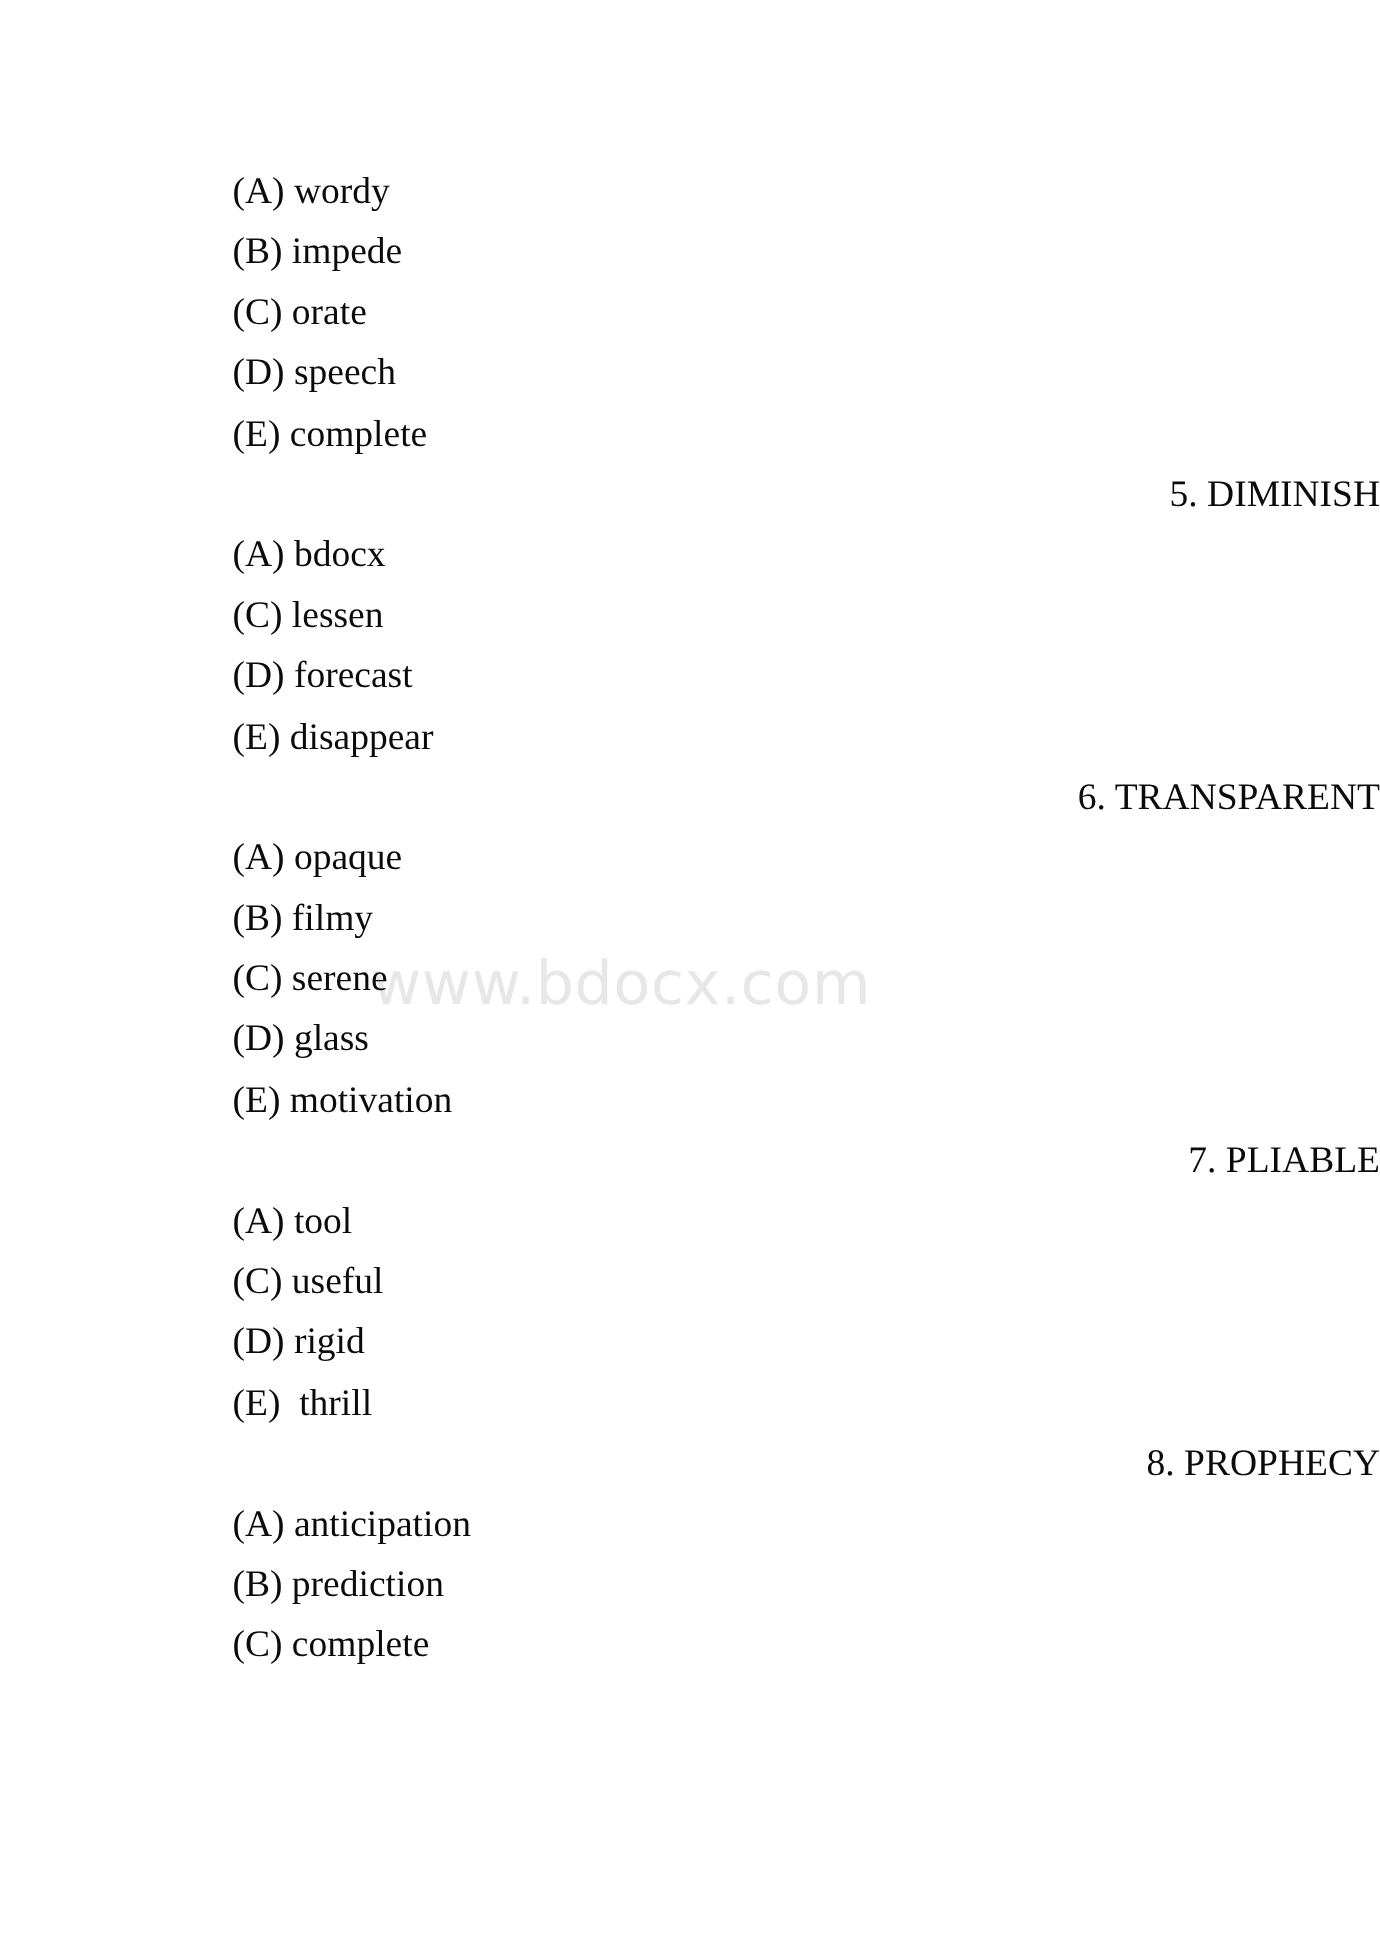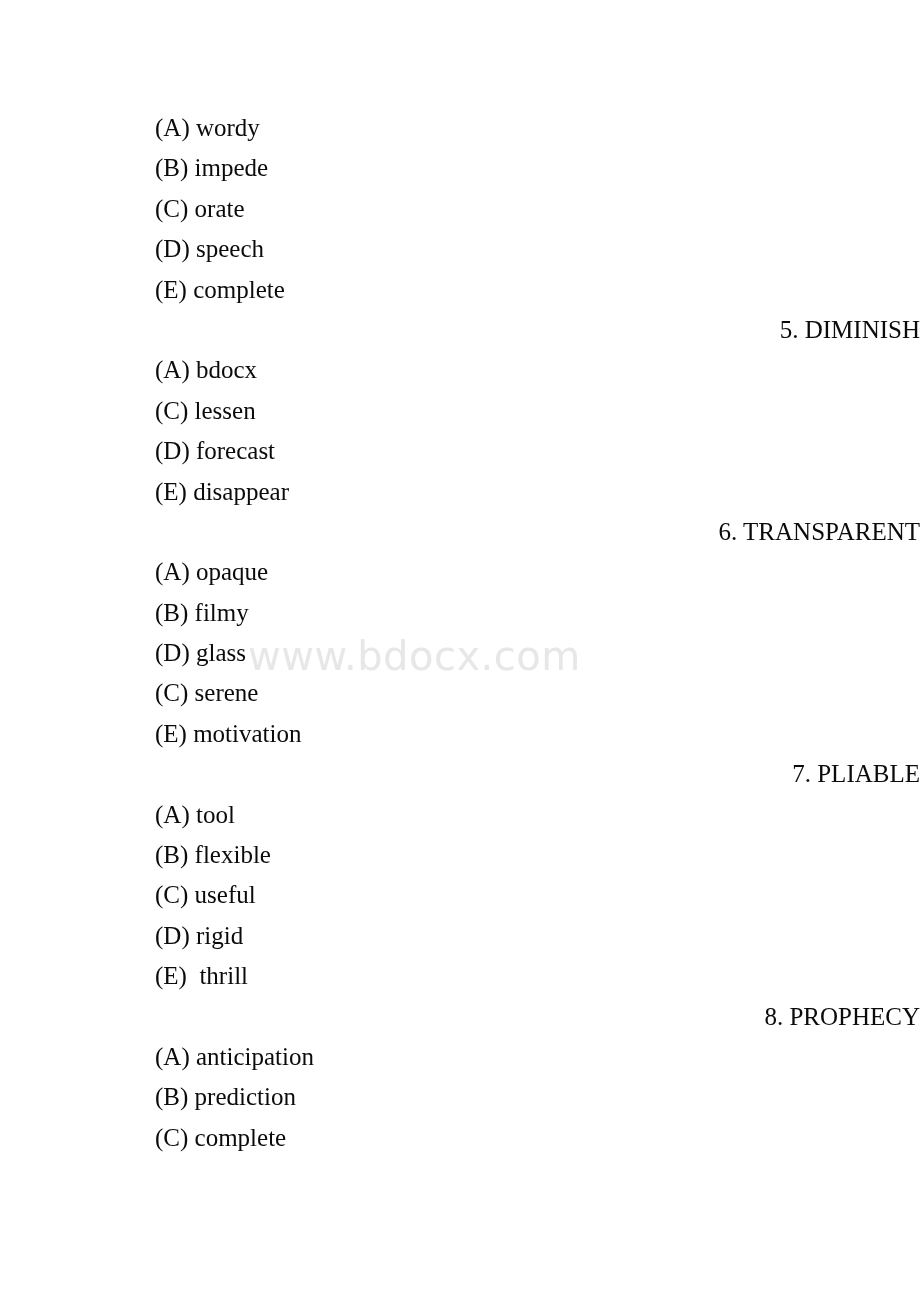--- a/index.html
+++ b/index.html
@@ -73,26 +73,25 @@
       <div class="line option">(D) speech</div>
       <div class="line option">(E) complete</div>
       <div class="line heading">5. DIMINISH</div>
       <div class="line option">(A) bdocx</div>
       <div class="line option">(C) lessen</div>
       <div class="line option">(D) forecast</div>
       <div class="line option">(E) disappear</div>
       <div class="line heading">6. TRANSPARENT</div>
       <div class="line option">(A) opaque</div>
       <div class="line option">(B) filmy</div>
+      <div class="line option">(C) serene</div>
       <div class="line option">(D) glass</div>
-      <div class="line option">(C) serene</div>
       <div class="line option">(E) motivation</div>
       <div class="line heading">7. PLIABLE</div>
       <div class="line option">(A) tool</div>
-      <div class="line option">(B) flexible</div>
       <div class="line option">(C) useful</div>
       <div class="line option">(D) rigid</div>
       <div class="line option">(E)  thrill</div>
       <div class="line heading">8. PROPHECY</div>
       <div class="line option">(A) anticipation</div>
       <div class="line option">(B) prediction</div>
       <div class="line option">(C) complete</div>
     </div>
 
 </div>

